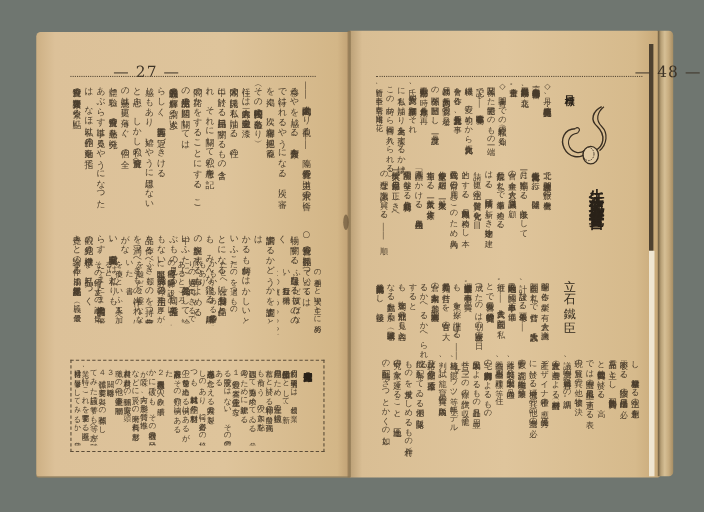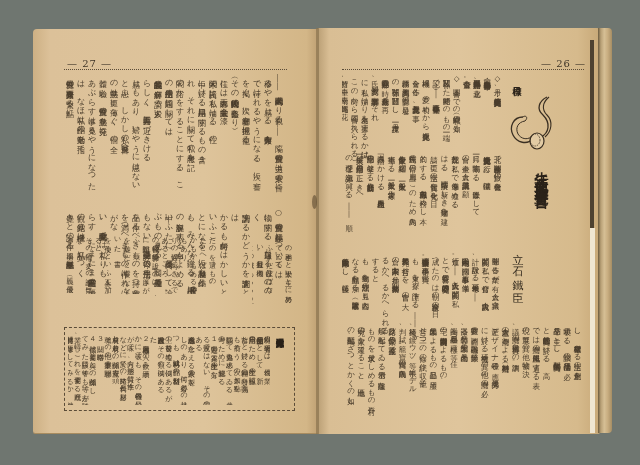--- a/index.html
+++ b/index.html
@@ -10,21 +10,21 @@
            background:linear-gradient(90deg,#cdb084 0%,#dcc199 6%,#dec49b 60%,#d3b687 96%,#bfa073 100%);
            box-shadow:0 1px 0 #a88c60;}
   .pg-right{left:318px;top:28px;width:282px;height:406px;border-radius:0 3px 2px 0;
            background:linear-gradient(90deg,#bba076 0%,#d9be94 4%,#dfc59c 50%,#d6ba8c 92%,#c7a877 100%);}
   .edge{position:absolute;left:598px;top:28px;width:14px;height:405px;
         background:linear-gradient(90deg,#6a5a3e 0%,#b79f75 20%,#d6bf95 45%,#c8ad80 70%,#a68d63 100%);
         border-radius:0 4px 4px 0;}
   .edge-white{position:absolute;left:590px;top:228px;width:5px;height:205px;background:#efe6d2;}
   .edge-dark{position:absolute;left:590px;top:40px;width:4px;height:188px;background:#4d4130;}
   .gutter{position:absolute;left:316px;top:28px;width:3px;height:406px;background:#8a7350;opacity:.7;}
-  .pagenum{position:absolute;font-size:10px;color:#3d3326;letter-spacing:1px;}
+  .pagenum{position:absolute;font-size:14px;color:#3d3326;letter-spacing:1px;margin-left:36px;}
   .rule{position:absolute;height:0;border-top:1px dotted #5b4c38;}
   .block{position:absolute;writing-mode:vertical-rl;font-size:8px;line-height:11px;color:#4a3d2c;
          overflow:hidden;letter-spacing:0.2px;}
   .title{position:absolute;writing-mode:vertical-rl;font-size:14px;font-weight:bold;color:#2a2219;letter-spacing:3px;}
   .author{position:absolute;writing-mode:vertical-rl;font-size:11px;color:#2e261b;letter-spacing:13px;}
   .cut{position:absolute;writing-mode:vertical-rl;font-size:9px;font-weight:bold;color:#2a2219;}
   .box{position:absolute;border:1px dashed #5b4c38;}
   .boxtitle{position:absolute;writing-mode:vertical-rl;font-size:8px;font-weight:bold;color:#2a2219;}
   .stain{position:absolute;border-radius:50%;background:#5c4a30;opacity:.6;}
 </style>
@@ -58,21 +58,21 @@
 <div class="block" style="left:252px;top:240px;width:40px;height:64px;font-size:7px;line-height:9.5px;">
   <span id="ls"><span>の相手さと學大い主とに努めてゐる</span><br><span>ふまだ及ぼばない。且擬行し機術</span><br><span>との識びあららる所は如何とも</span><br><br></span>
 </div>
 
 <div class="box" style="left:64px;top:327px;width:229px;height:82px;"></div>
 <div class="boxtitle" style="left:274px;top:332px;">生産方式共同研究</div>
 <div class="block" style="left:68px;top:331px;width:202px;height:74px;font-size:7px;line-height:7.6px;">
   <span id="bx"><span>鐵材の研究者では、優れ業</span><br><span>生活用品製作の一として、新</span><br><span>日用品のため、生産の根源に</span><br><span>蓄たと於ける精神の向發、高強</span><br><span>も前ろう、次の如き點を</span><br><span>强調して協力を求めてゐる。參</span><br><span>考のために記錄する。</span><br><span>１ 製造の本質　生産上の方な</span><br><span>る狀況ではない。その質のある</span><br><span>意識感念を念たえる家具の製を</span><br><span>しのあり、何に必得との接り</span><br><span>つも、武材料は作品の材料型</span><br><span>上の前發を進める例はあるが、</span><br><span>農家設計もその類の例はある</span><br><span>た。</span><br><span>２ 意圖機器　人の飲み手續</span><br><span>かに破でも、その機器の目的</span><br><span>が味で、方向、形態、特質、性率</span><br><span>などに於ての時來、長料と形材</span><br><span>農材と農材との關係、安廠、頭</span><br><span>職その他の事業上の關聯。</span><br><span>３ 關　聯（略）</span><br><span>４ 體係　需要と與との關係とし</span><br><span>てみた該目に等すも等へ方が隣</span><br><span>業、特にこれを需要する既産、</span><br><span>體材料に研修なしてみるか、特定</span><br><br></span>
 </div>
 
-<div class="pagenum" style="left:541px;top:58px;">— 26 —</div>
+<div class="pagenum" style="left:541px;top:58px;">— 48 —</div>
 <div class="rule" style="left:342px;top:69px;width:242px;"></div>
 
 <div class="cut" style="left:510px;top:80px;">目標</div>
 
 <svg style="position:absolute;left:505px;top:93px;" width="70" height="60" viewBox="0 0 70 60">
   <path d="M42 4 C34 8,31 16,38 22 C46 30,44 40,36 44" fill="none" stroke="#3a2f22" stroke-width="1.3"></path>
   <path d="M44 4 C38 9,36 16,42 22 C48 28,47 38,40 44" fill="none" stroke="#3a2f22" stroke-width="1.1"></path>
   <path d="M18 24 C8 24,4 34,8 42 C12 50,22 52,28 46" fill="none" stroke="#3a2f22" stroke-width="1.3"></path>
   <path d="M20 28 C13 29,10 35,13 41 C16 46,22 47,26 44" fill="none" stroke="#3a2f22" stroke-width="1"></path>
   <path d="M18 24 C20 22,24 24,20 28" fill="none" stroke="#3a2f22" stroke-width="1"></path>

